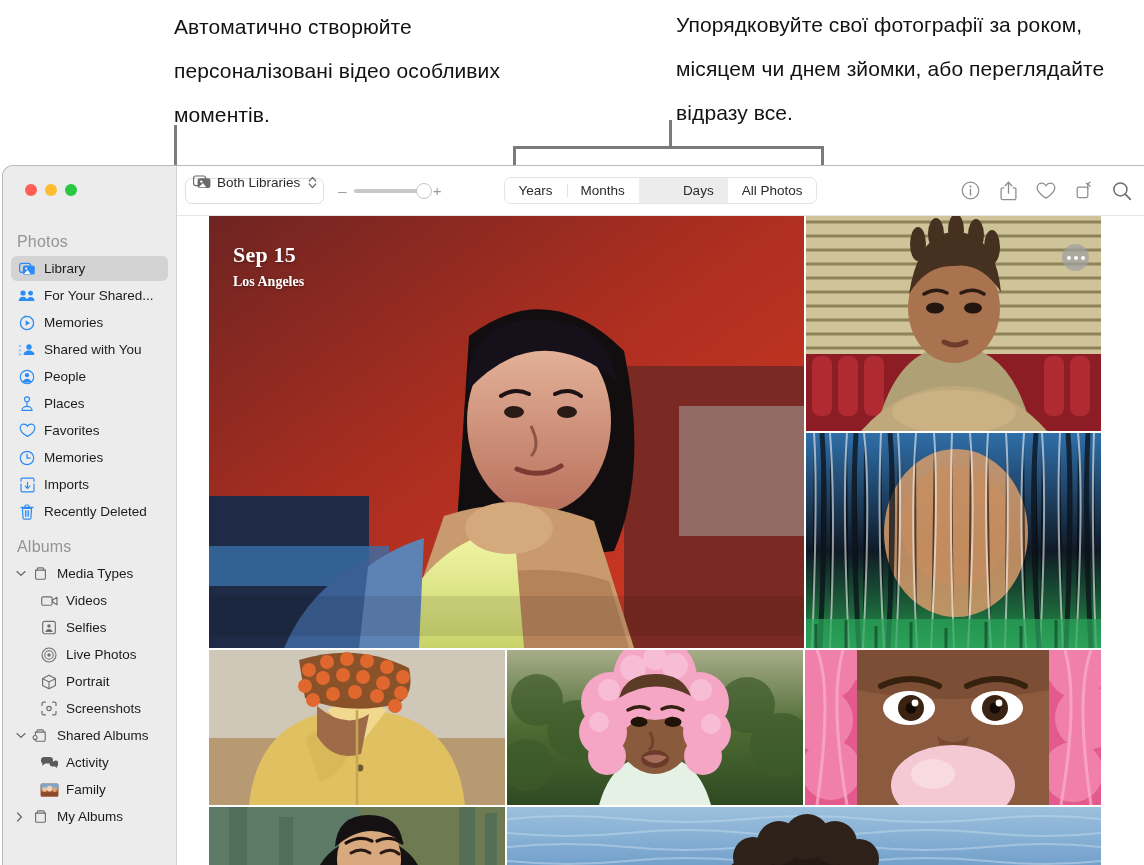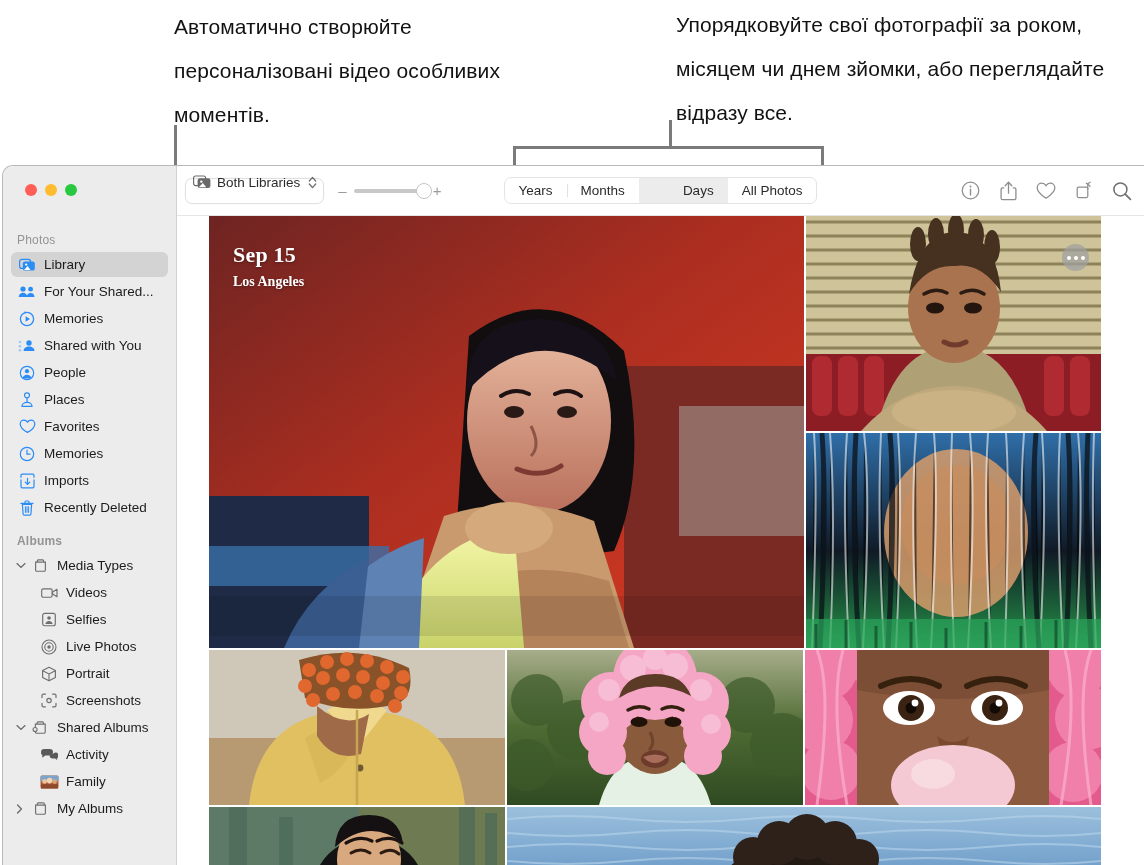--- a/index.html
+++ b/index.html
@@ -44,21 +44,21 @@
     position: relative;
     overflow: hidden;
   }
   #traffic { position: absolute; left: 22px; top: 18px; display: flex; gap: 8px; }
   .light { width: 12px; height: 12px; border-radius: 50%; }
   .light.red { background: #ff5f57; }
   .light.yellow { background: #febc2e; }
   .light.green { background: #28c840; }
 
   .side-head {
-    font-size: 12px; color: #949494;
+    font-size: 16px; color: #949494;
     padding: 0 0 3px 14px; margin-top: 4px;
     letter-spacing: .2px;
   }
   #sidebar-scroll { position: absolute; top: 63px; left: 0; right: 0; bottom: 0; }
 
   .side-item {
     display: flex; align-items: center;
     height: 25px; margin: 2px 8px 2px 8px;
     padding-left: 6px; border-radius: 6px;
     font-size: 13.5px; color: #1c1c1c;
@@ -279,21 +279,21 @@
             <svg width="14" height="16" viewBox="0 0 14 16">
               <path d="M1 3.4 H13" stroke="#2b8cf5" stroke-width="1.2" stroke-linecap="round"></path>
               <path d="M5 3.2 V1.9 A.9 .9 0 0 1 5.9 1 H8.1 A.9 .9 0 0 1 9 1.9 V3.2" fill="none" stroke="#2b8cf5" stroke-width="1.2"></path>
               <path d="M2.4 4.4 L3.1 14.2 A1 1 0 0 0 4.1 15.1 H9.9 A1 1 0 0 0 10.9 14.2 L11.6 4.4 Z" fill="none" stroke="#2b8cf5" stroke-width="1.2"></path>
               <path d="M5.4 6.3 V12.8 M7 6.3 V12.8 M8.6 6.3 V12.8" stroke="#2b8cf5" stroke-width="1"></path>
             </svg>
           </span>
           <span>Recently Deleted</span>
         </div>
 
-        <div class="side-head" style="margin-top:14px;font-weight:bold;">Albums</div>
+        <div class="side-head" style="margin-top:14px;">Albums</div>
 
         <div class="side-group">
           <span class="disc">
             <svg width="10" height="7" viewBox="0 0 10 7">
                 <path d="M1 1.6 L5 5.4 L9 1.6" fill="none" stroke="#6b6b6b" stroke-width="1.35" stroke-linecap="round"></path>
               </svg>
           </span>
           <span class="ic">
             <svg width="15" height="15" viewBox="0 0 15 15">
               <path d="M2.6 4.1 H12.4 V12 A1.2 1.2 0 0 1 11.2 13.2 H3.8 A1.2 1.2 0 0 1 2.6 12 Z" fill="none" stroke="#6e6e6e" stroke-width="1.15"></path>

